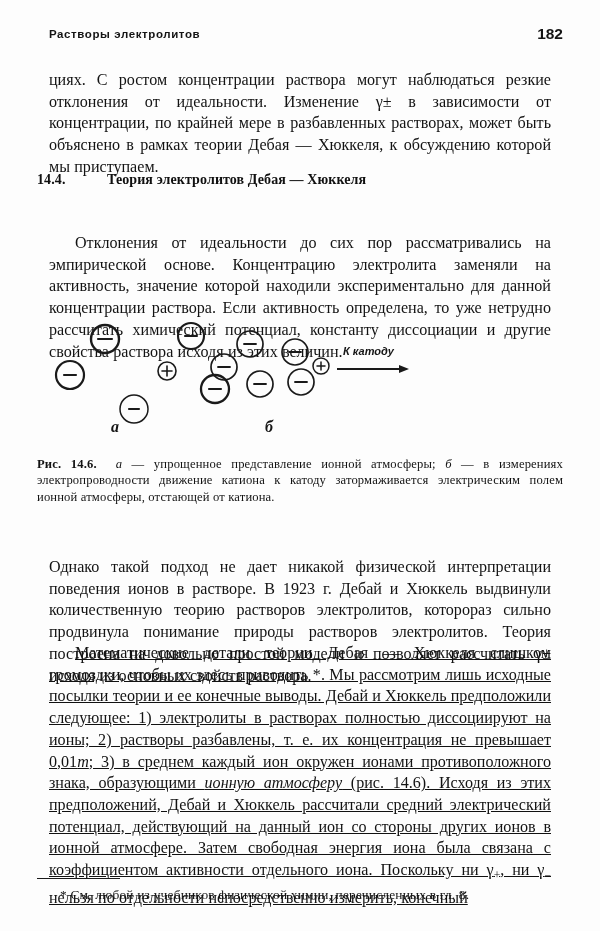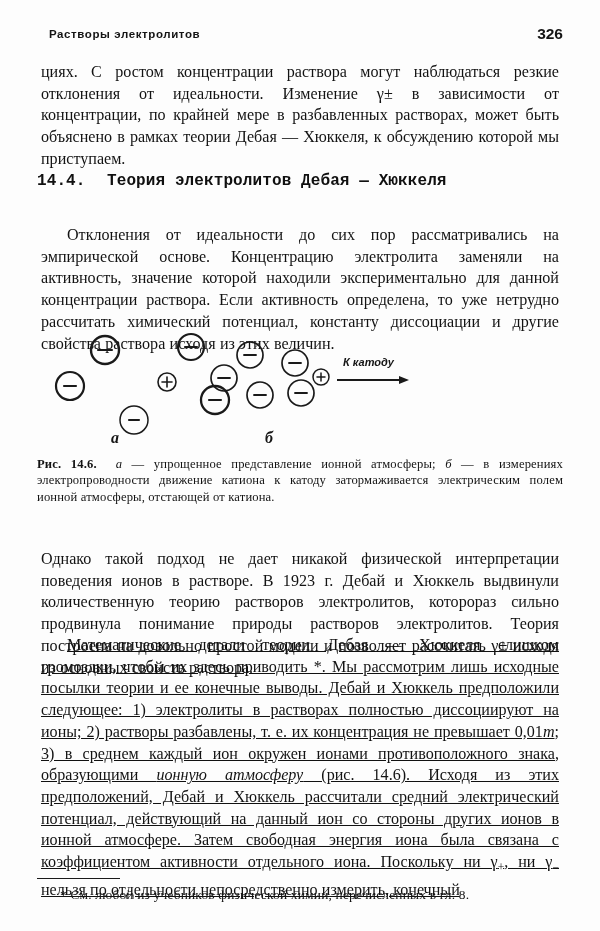--- a/index.html
+++ b/index.html
@@ -45,21 +45,21 @@
     color: #141414;
   }
 
   
   .col {
     position: absolute;
     left: 37px;
     width: 526px;
   }
   p.body {
-    margin: 4px;
+    margin: 12px;
     text-align: justify;
     text-align-last: left;
     font-size: 16.1px;
     line-height: 21.7px;
     color: #131313;
     hyphens: manual;
     word-spacing: 0.2px;
   }
   p.body.indent {
     text-indent: 26px;
@@ -68,36 +68,36 @@
   .blk-2 { top: 220px; }
   .blk-3 { top: 544px; }
   .blk-4 { top: 630px; text-decoration: underline; }
 
   
   .section-head {
     position: absolute;
     left: 37px;
     top: 172px;
     width: 526px;
-    font-family: Liberation Mono, monospace;
-    font-weight: bold;
-    font-size: 16px;
+    font-family: Liberation Serif, serif;
+    font-weight: bold;
+    font-size: 14px;
     color: #101010;
     letter-spacing: 0.1px;
   }
   .section-num {
     display: inline-block;
     width: 70px;
   }
 
   
   .figure {
     position: absolute;
     left: 37px;
-    top: 330px;
+    top: 319px;
     width: 526px;
     height: 118px;
   }
   .fig-svg { display: block; }
 
   .fig-caption {
     position: absolute;
     left: 37px;
     top: 456px;
     width: 526px;
@@ -139,21 +139,21 @@
   .ital { font-style: italic; }
   sub { font-size: 0.72em; }
 </style>
 </head>
 <body>
 
 <div class="page">
 
   <div class="runhead">
     <span class="runhead-title">Растворы электролитов</span>
-    <span class="runhead-page">326</span>
+    <span class="runhead-page">182</span>
   </div>
 
   <div class="col blk-1">
     <p class="body">циях. С ростом концентрации раствора могут наблюдаться резкие отклонения от идеальности. Изменение γ± в зависимости от концентрации, по крайней мере в разбавленных растворах, может быть объяснено в рамках теории Дебая — Хюккеля, к обсуждению которой мы приступаем.</p>
   </div>
 
   <div class="section-head">
     <span class="section-num">14.4.</span><span>Теория электролитов Дебая — Хюккеля</span>
   </div>
 

